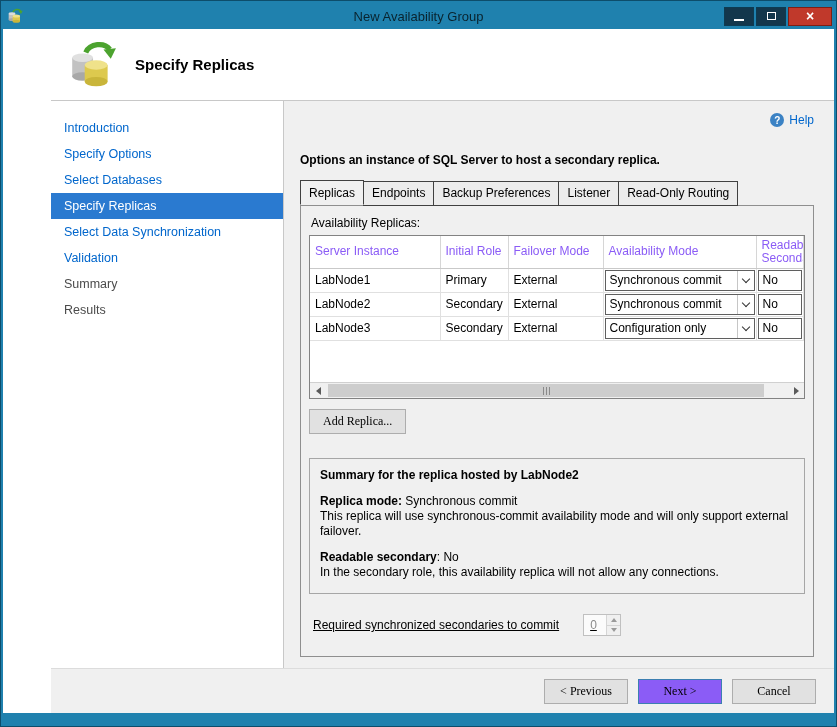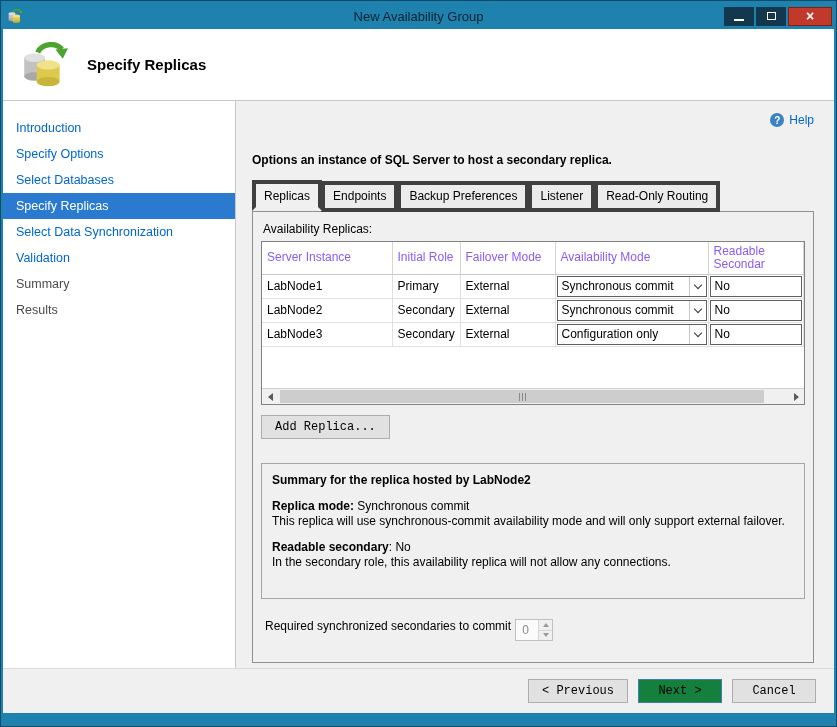--- a/index.html
+++ b/index.html
@@ -14,21 +14,21 @@
   .title-icon { width:18px; height:18px; margin-left:4px; display:flex; align-items:center; }
   .title-text { position:absolute; left:0; right:0; text-align:center; font-size:13px; color:#09232e; }
   .win-controls { margin-left:auto; display:flex; gap:2px; padding-right:2px; z-index:2; }
   .win-btn { width:30px; height:19px; border:1px solid #0d3b52; display:flex; align-items:center;
              justify-content:center; background:#13374c; color:#fff; cursor:default; }
   .win-btn.close { width:44px; background:#c0392b; border-color:#7e1f14; font-size:14px; font-weight:bold; }
   .glyph-min { width:10px; height:2px; background:#fff; margin-top:7px; }
   .glyph-max { width:9px; height:8px; border:1.5px solid #fff; }
 
   
-  .content { flex:1; background:#fff; display:flex; flex-direction:column; overflow:hidden; }
+  .content { flex:1; background:#fff; display:flex; flex-direction:column; overflow:hidden;padding-left:48px; }
 
   .header { height:72px; background:#fff; display:flex; align-items:center; padding-left:16px;
             border-bottom:1px solid #c8c8c8; }
   .header-icon { width:50px; height:52px; }
   .header-title { font-size:15px; font-weight:bold; color:#000; margin-left:18px; }
 
   .body-row { flex:1; display:flex; overflow:hidden; }
 
   
   .sidebar { width:233px; background:#fff; border-right:1px solid #c8c8c8; padding-top:14px; flex-shrink:0; }
@@ -40,21 +40,21 @@
   
   .main { flex:1; background:#f0f0f0; padding:10px 20px 0 14px; overflow:hidden; }
   .help-row { display:flex; justify-content:flex-end; align-items:center; gap:5px; height:18px;
               font-size:12px; color:#0066cc; margin-bottom:24px; }
   .help-badge { width:14px; height:14px; border-radius:50%; background:#3b82c4; color:#fff;
                 font-size:10px; font-weight:bold; display:flex; align-items:center; justify-content:center; }
   .instruction { font-size:12px; font-weight:bold; color:#000; margin-bottom:14px; margin-left:2px; }
 
   
   .tabs { display:flex; margin-bottom:-1px; position:relative; z-index:1; margin-left:2px; }
-  .tab { font-size:12px; color:#000; background:#ececec; border:4px solid #404040;
+  .tab { font-size:12px; color:#000; background:#ececec; border:1px solid #404040;
          padding:4px 8px 4px; margin-right:-1px; cursor:pointer; }
   .tab.active { background:#f0f0f0; border-bottom-color:#f0f0f0; padding-top:5px; position:relative; top:-1px; }
 
   .tab-panel { border:1px solid #8f8f8f; background:#f0f0f0; height:452px; padding:8px; margin-left:2px; }
   .avail-label { font-size:12px; margin:2px 0 5px 2px; color:#000; }
 
   
   .grid-wrap { border:1px solid #828282; background:#fff; }
   .grid-scroll-area { height:146px; overflow:hidden; background:#fff; }
   table.replicas { border-collapse:collapse; table-layout:fixed; width:100%; font-size:12px; background:#fff; }
@@ -81,43 +81,43 @@
   .sb-btn { width:16px; display:flex; align-items:center; justify-content:center; background:#f0f0f0; }
   .tri-l { width:0; height:0; border-top:4px solid transparent; border-bottom:4px solid transparent; border-right:5px solid #5a5a5a; }
   .tri-r { width:0; height:0; border-top:4px solid transparent; border-bottom:4px solid transparent; border-left:5px solid #5a5a5a; }
   .sb-track { flex:1; position:relative; background:#f0f0f0; }
   .sb-thumb { position:absolute; left:2px; right:24px; top:1px; bottom:1px; background:#cdcdcd;
               display:flex; align-items:center; justify-content:center; }
   .grip { width:1px; height:8px; background:#8a8a8a; box-shadow:-3px 0 0 #8a8a8a, 3px 0 0 #8a8a8a; }
 
   
   .btn { font-size:12px; color:#000; background:#e1e1e1; border:1px solid #adadad; padding:4px 13px;
-         cursor:pointer; font-family:Liberation Mono, monospace; }
+         cursor:pointer; font-family:Liberation Serif, serif; }
   .btn-row { margin-top:10px; display:flex; gap:8px; }
 
   
   .summary-box { margin-top:24px; border:1px solid #a6a6a6; background:#f0f0f0; height:136px;
                  padding:9px 10px; font-size:12px; color:#000; line-height:15px; }
   .summary-box .sec { margin-top:11px; }
 
   
-  .quorum-row { margin-top:20px; display:flex; gap:4px; font-size:12px; color:#000; padding-left:4px; }
+  .quorum-row { margin-top:20px; display:flex; align-items:center; gap:24px; font-size:12px; color:#000; padding-left:4px;text-decoration:underline; }
   .spinner { width:38px; height:22px; border:1px solid #c0c0c0; background:#fbfbfb; display:flex; }
   .spin-val { flex:1; font-size:12px; color:#8a8a8a; display:flex; align-items:center; padding-left:6px; }
   .spin-btns { width:14px; display:flex; flex-direction:column; border-left:1px solid #d5d5d5; }
   .spin-btn { flex:1; background:#f0f0f0; display:flex; align-items:center; justify-content:center; }
   .spin-btn + .spin-btn { border-top:1px solid #d5d5d5; }
   .tri-up { width:0; height:0; border-left:3px solid transparent; border-right:3px solid transparent; border-bottom:4px solid #9a9a9a; }
   .tri-dn { width:0; height:0; border-left:3px solid transparent; border-right:3px solid transparent; border-top:4px solid #9a9a9a; }
 
   
   .footer { height:45px; background:#f0f0f0; border-top:1px solid #dcdcdc; display:flex;
             justify-content:flex-end; align-items:center; gap:10px; padding-right:18px; flex-shrink:0; }
   .footer .btn { min-width:84px; }
-  .btn.default { background:#15803d; border-color:#3c7fb1; }
+  .btn.default { background:#8b5cf6; border-color:#3c7fb1; }
 
   b { font-weight:bold; }
 </style>
 </head>
 <body>
 
 <div class="window">
 
   <div class="titlebar">
     <span class="title-icon">

